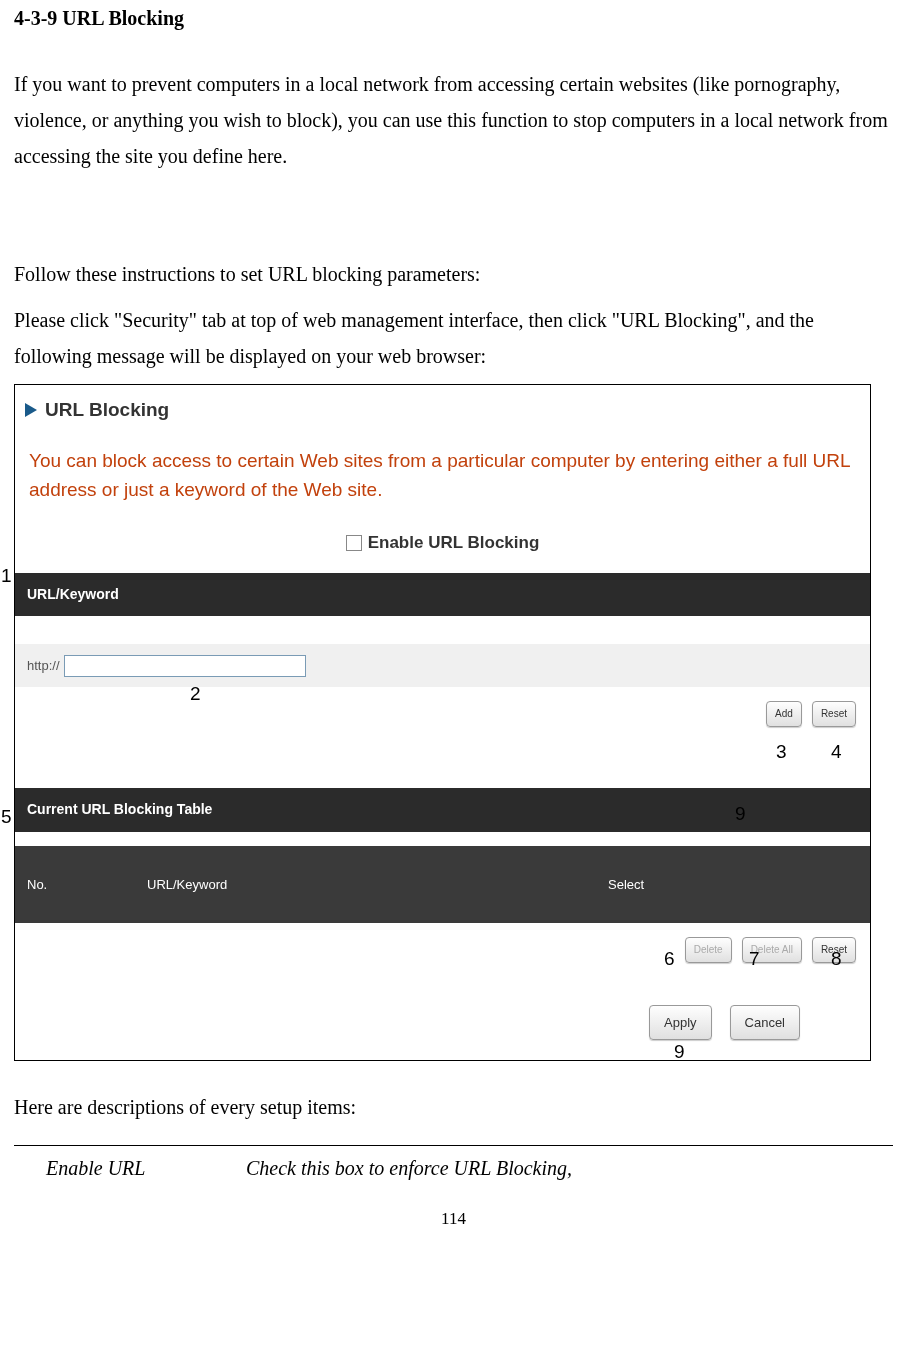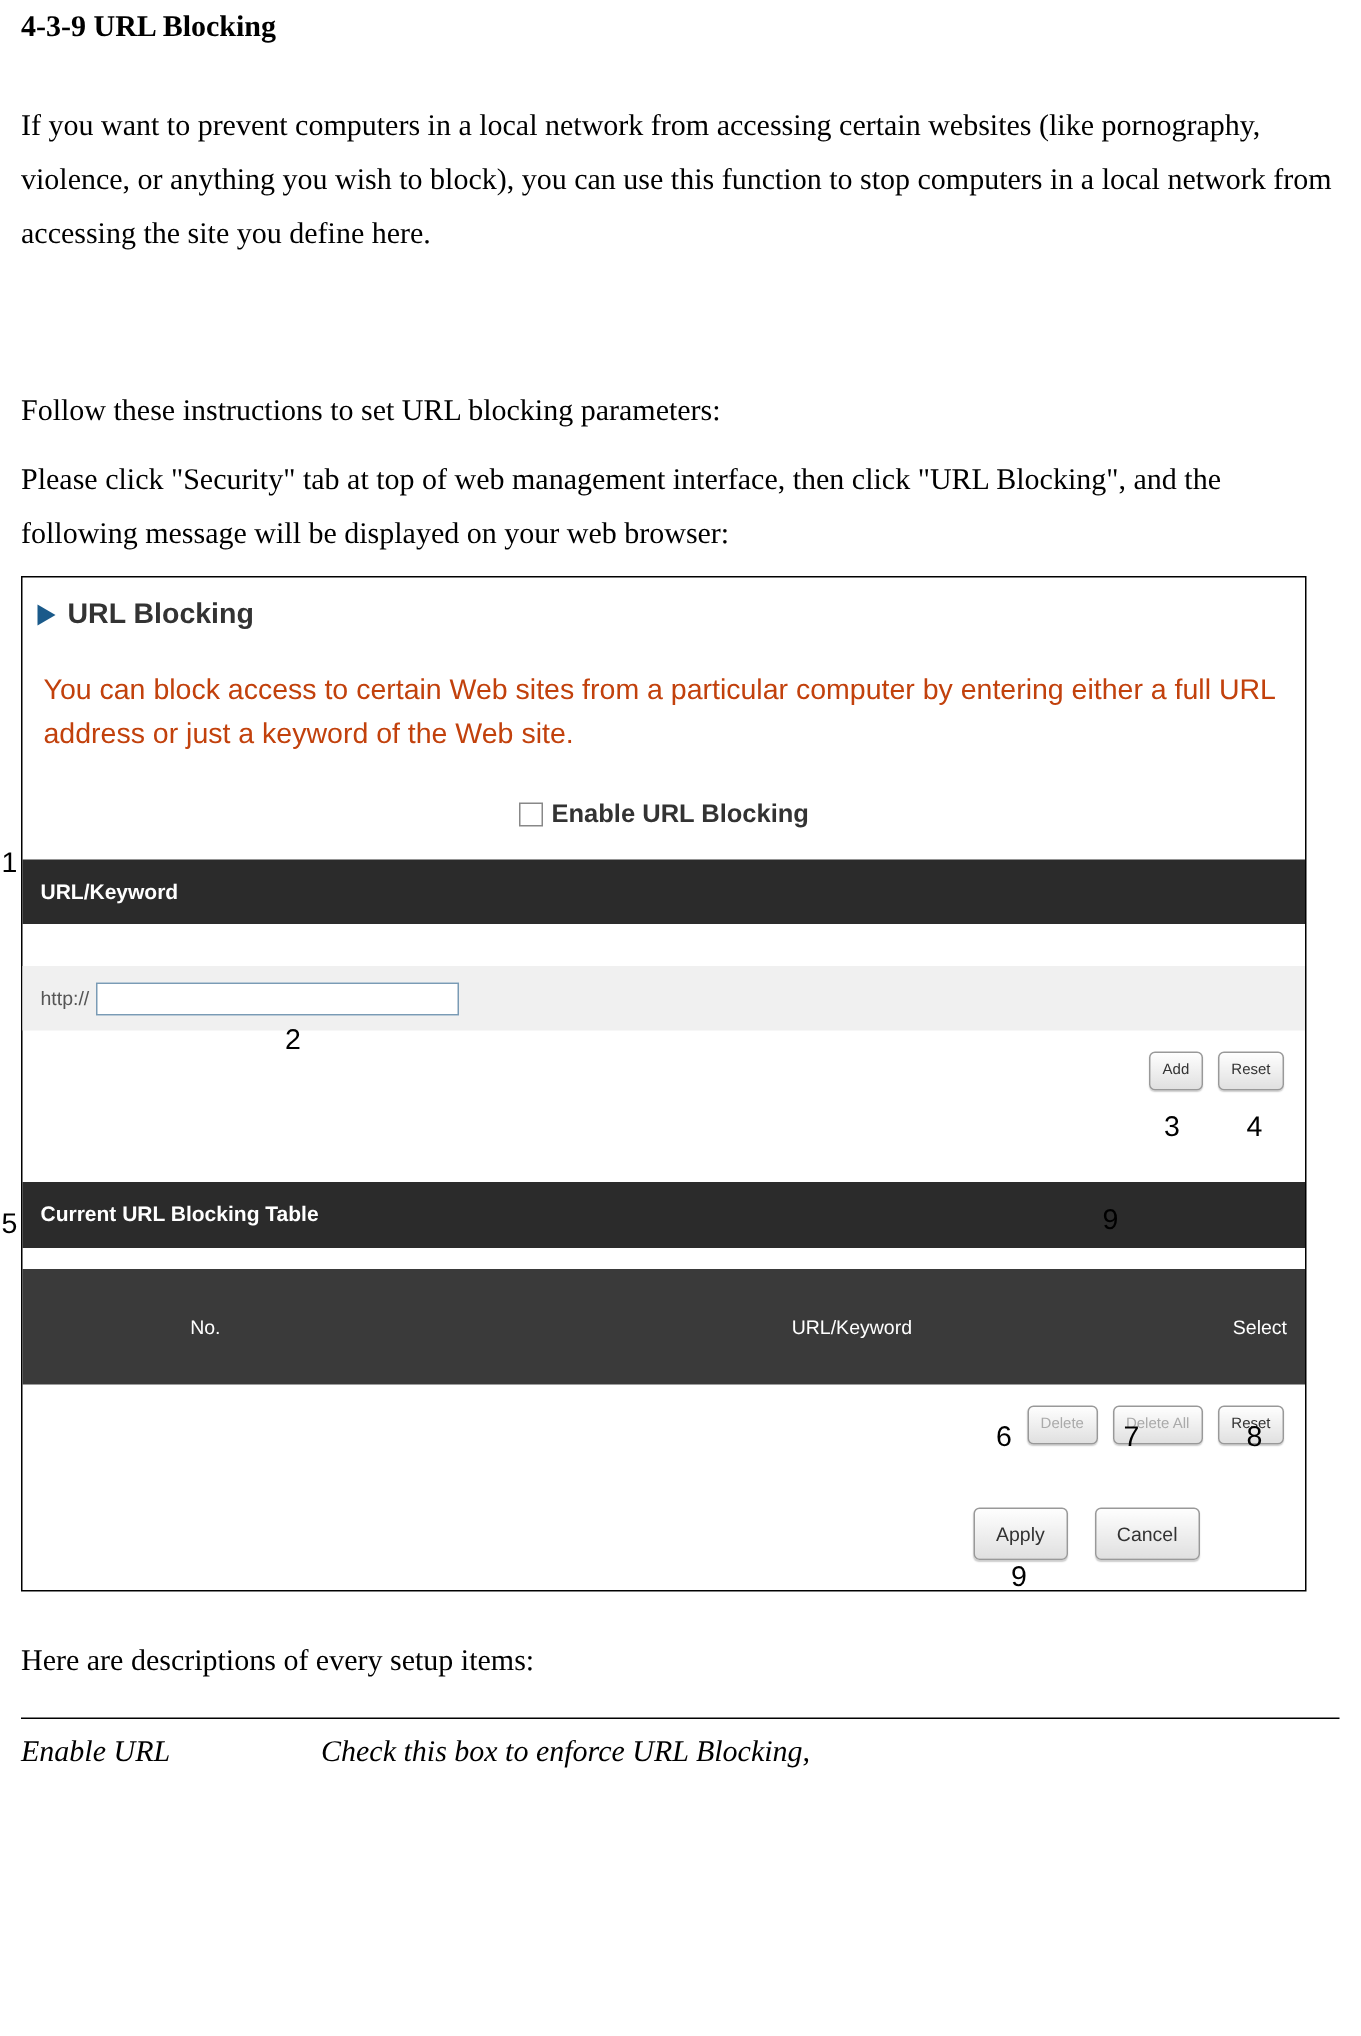--- a/index.html
+++ b/index.html
@@ -124,21 +124,20 @@
     }
     .ss-spacer {
       height: 55px;
     }
     .ss-table-header {
       background: #3a3a3a;
       color: white;
       display: flex;
       padding: 27px 12px;
       font-size: 13px;
-      text-align: right;
     }
     .ss-col-no { width: 120px; }
     .ss-col-url { flex: 1; }
     .ss-col-select { width: 250px; }
     .ss-apply-row {
       display: flex;
       justify-content: flex-end;
       padding: 8px 70px 20px 14px;
       gap: 18px;
     }
@@ -157,20 +156,21 @@
       border-top: 1px solid #000;
       margin: 0 0 4px 0;
     }
     .item-row {
       display: flex;
       font-style: italic;
     }
     .item-label {
       width: 200px;
       flex-shrink: 0;
+      margin-left: 32px;
     }
     .item-desc {
       flex: 1;
     }
     .page-num {
       text-align: center;
       font-size: 17px;
       margin-top: 18px;
       font-family: "Times New Roman", serif;
     }
@@ -241,13 +241,14 @@
 
   <div class="desc-heading body-text">Here are descriptions of every setup items:</div>
 
   <hr class="sep">
 
   <div class="item-row">
     <div class="item-label">Enable URL</div>
     <div class="item-desc">Check this box to enforce URL Blocking,</div>
   </div>
 
+  <div class="page-num">114</div>
 </div>
 
 </body></html>

